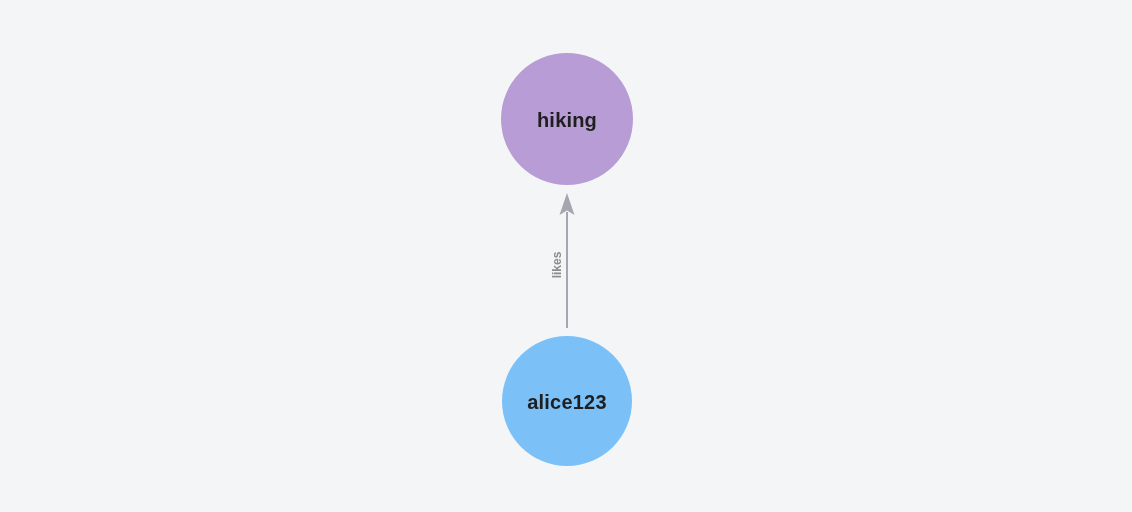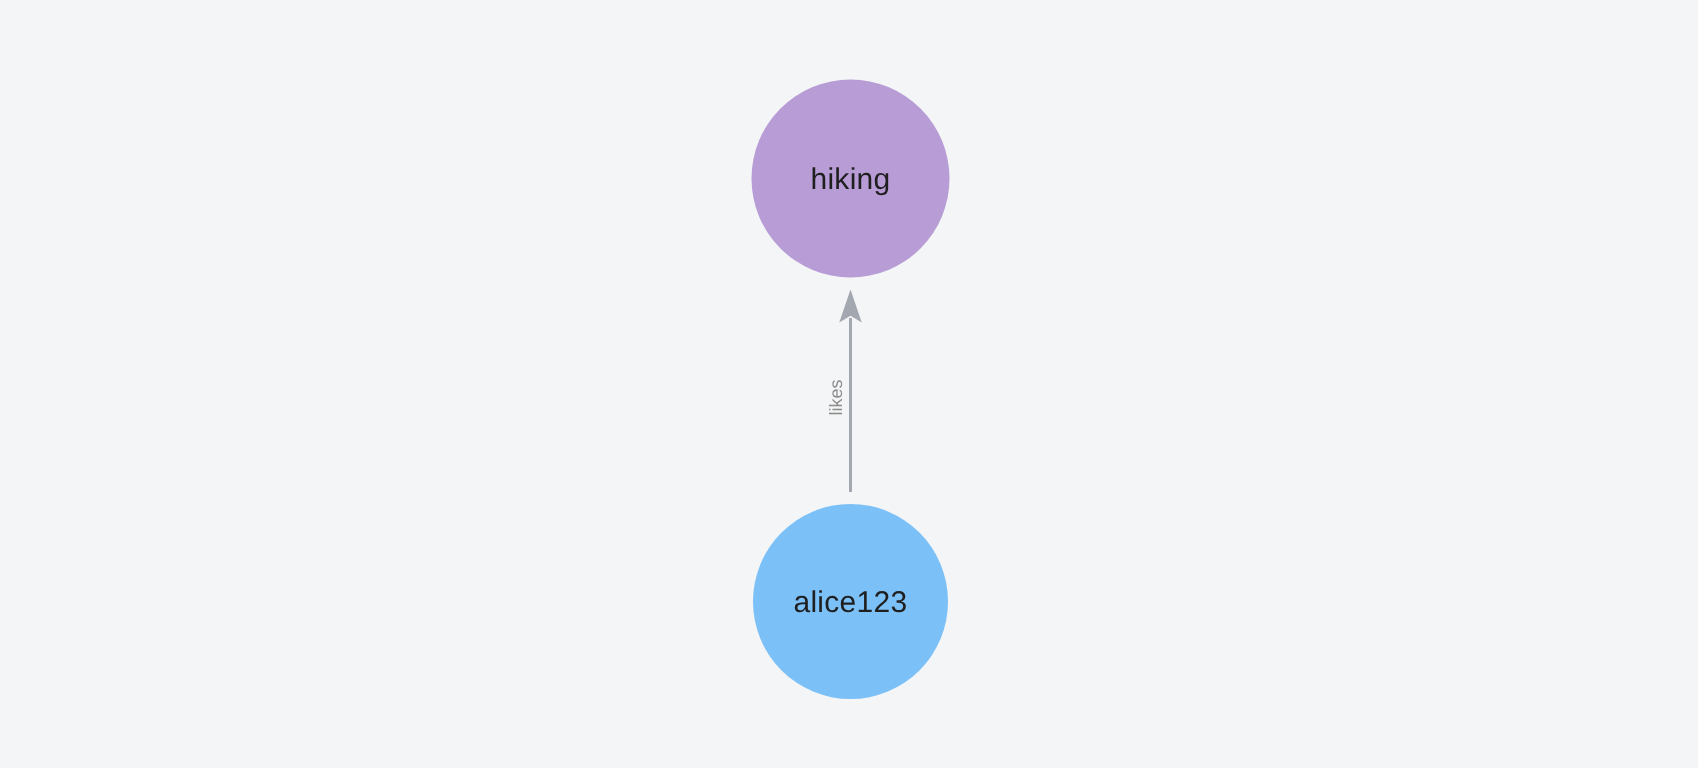--- a/index.html
+++ b/index.html
@@ -7,20 +7,21 @@
     padding: 0;
     width: 1132px;
     height: 512px;
     overflow: hidden;
     font-family: "Liberation Sans", sans-serif;
   }
   .canvas {
     position: relative;
     width: 1132px;
     height: 512px;
+    font-weight: bold;
   }
   svg { display: block; }
   .node-label {
     font-size: 20px;
     letter-spacing: 0.2px;
   }
   .edge-label {
     font-size: 12px;
   }
   circle { cursor: pointer; }

